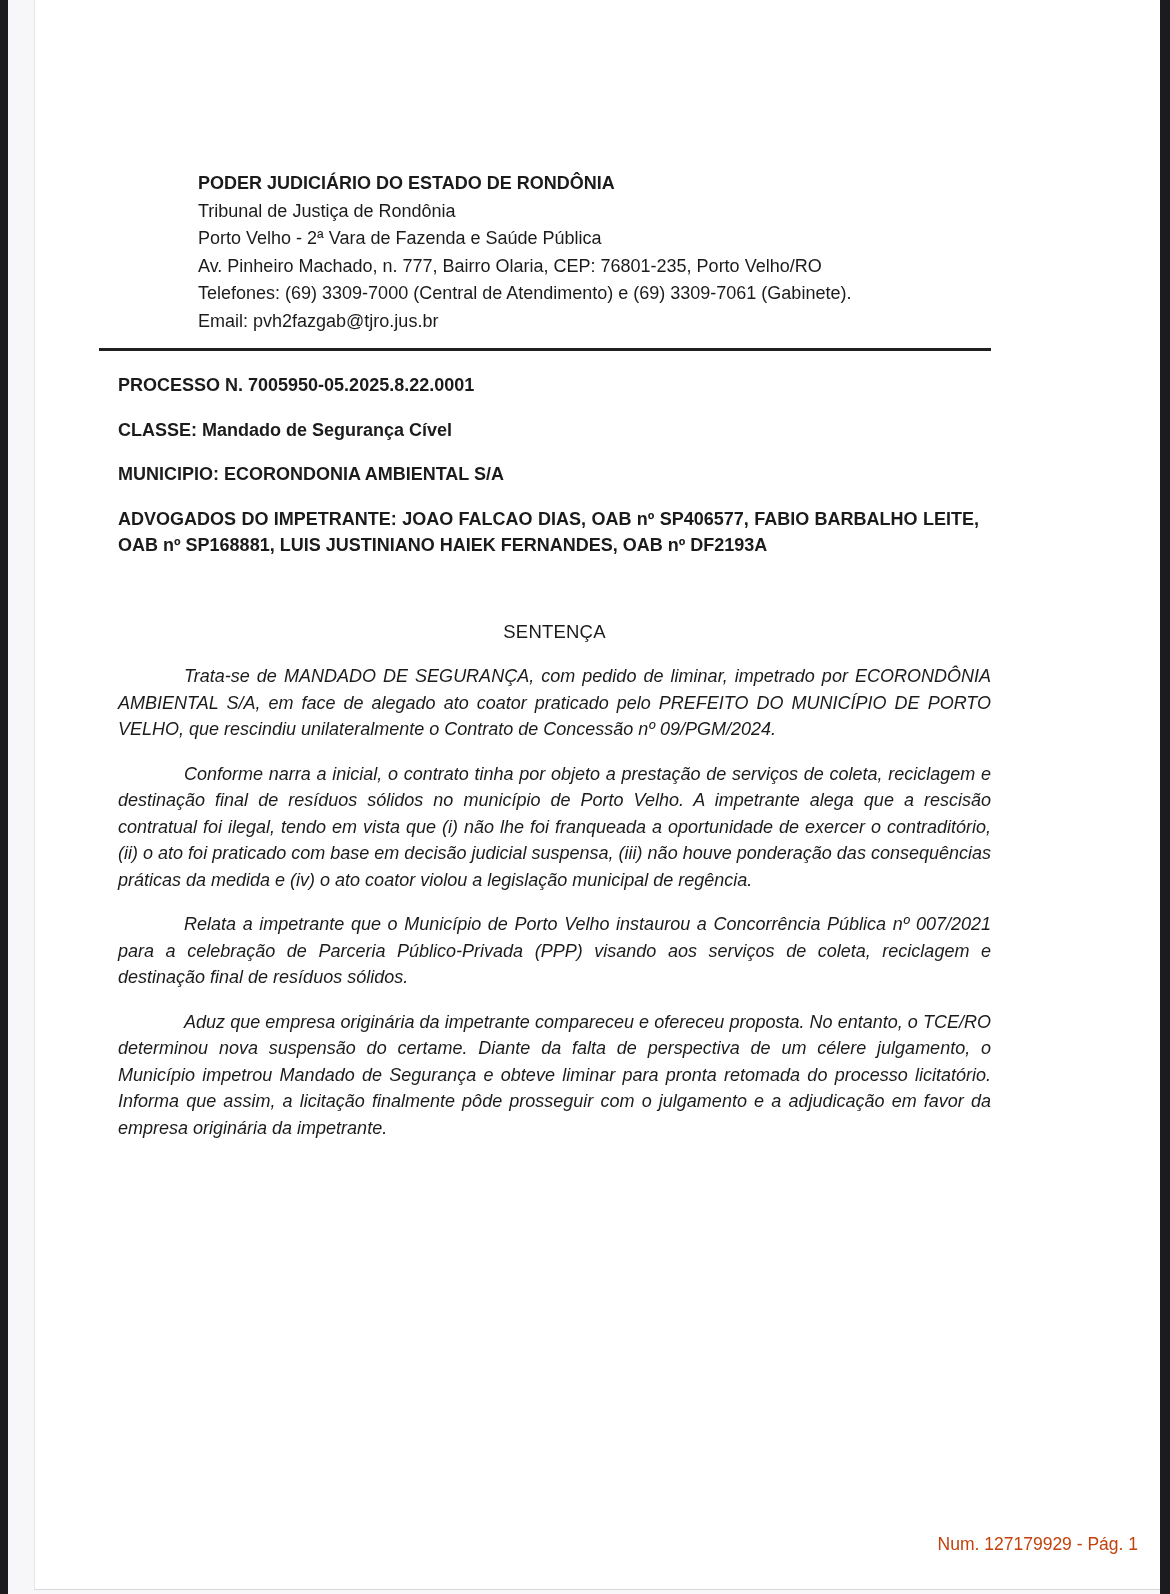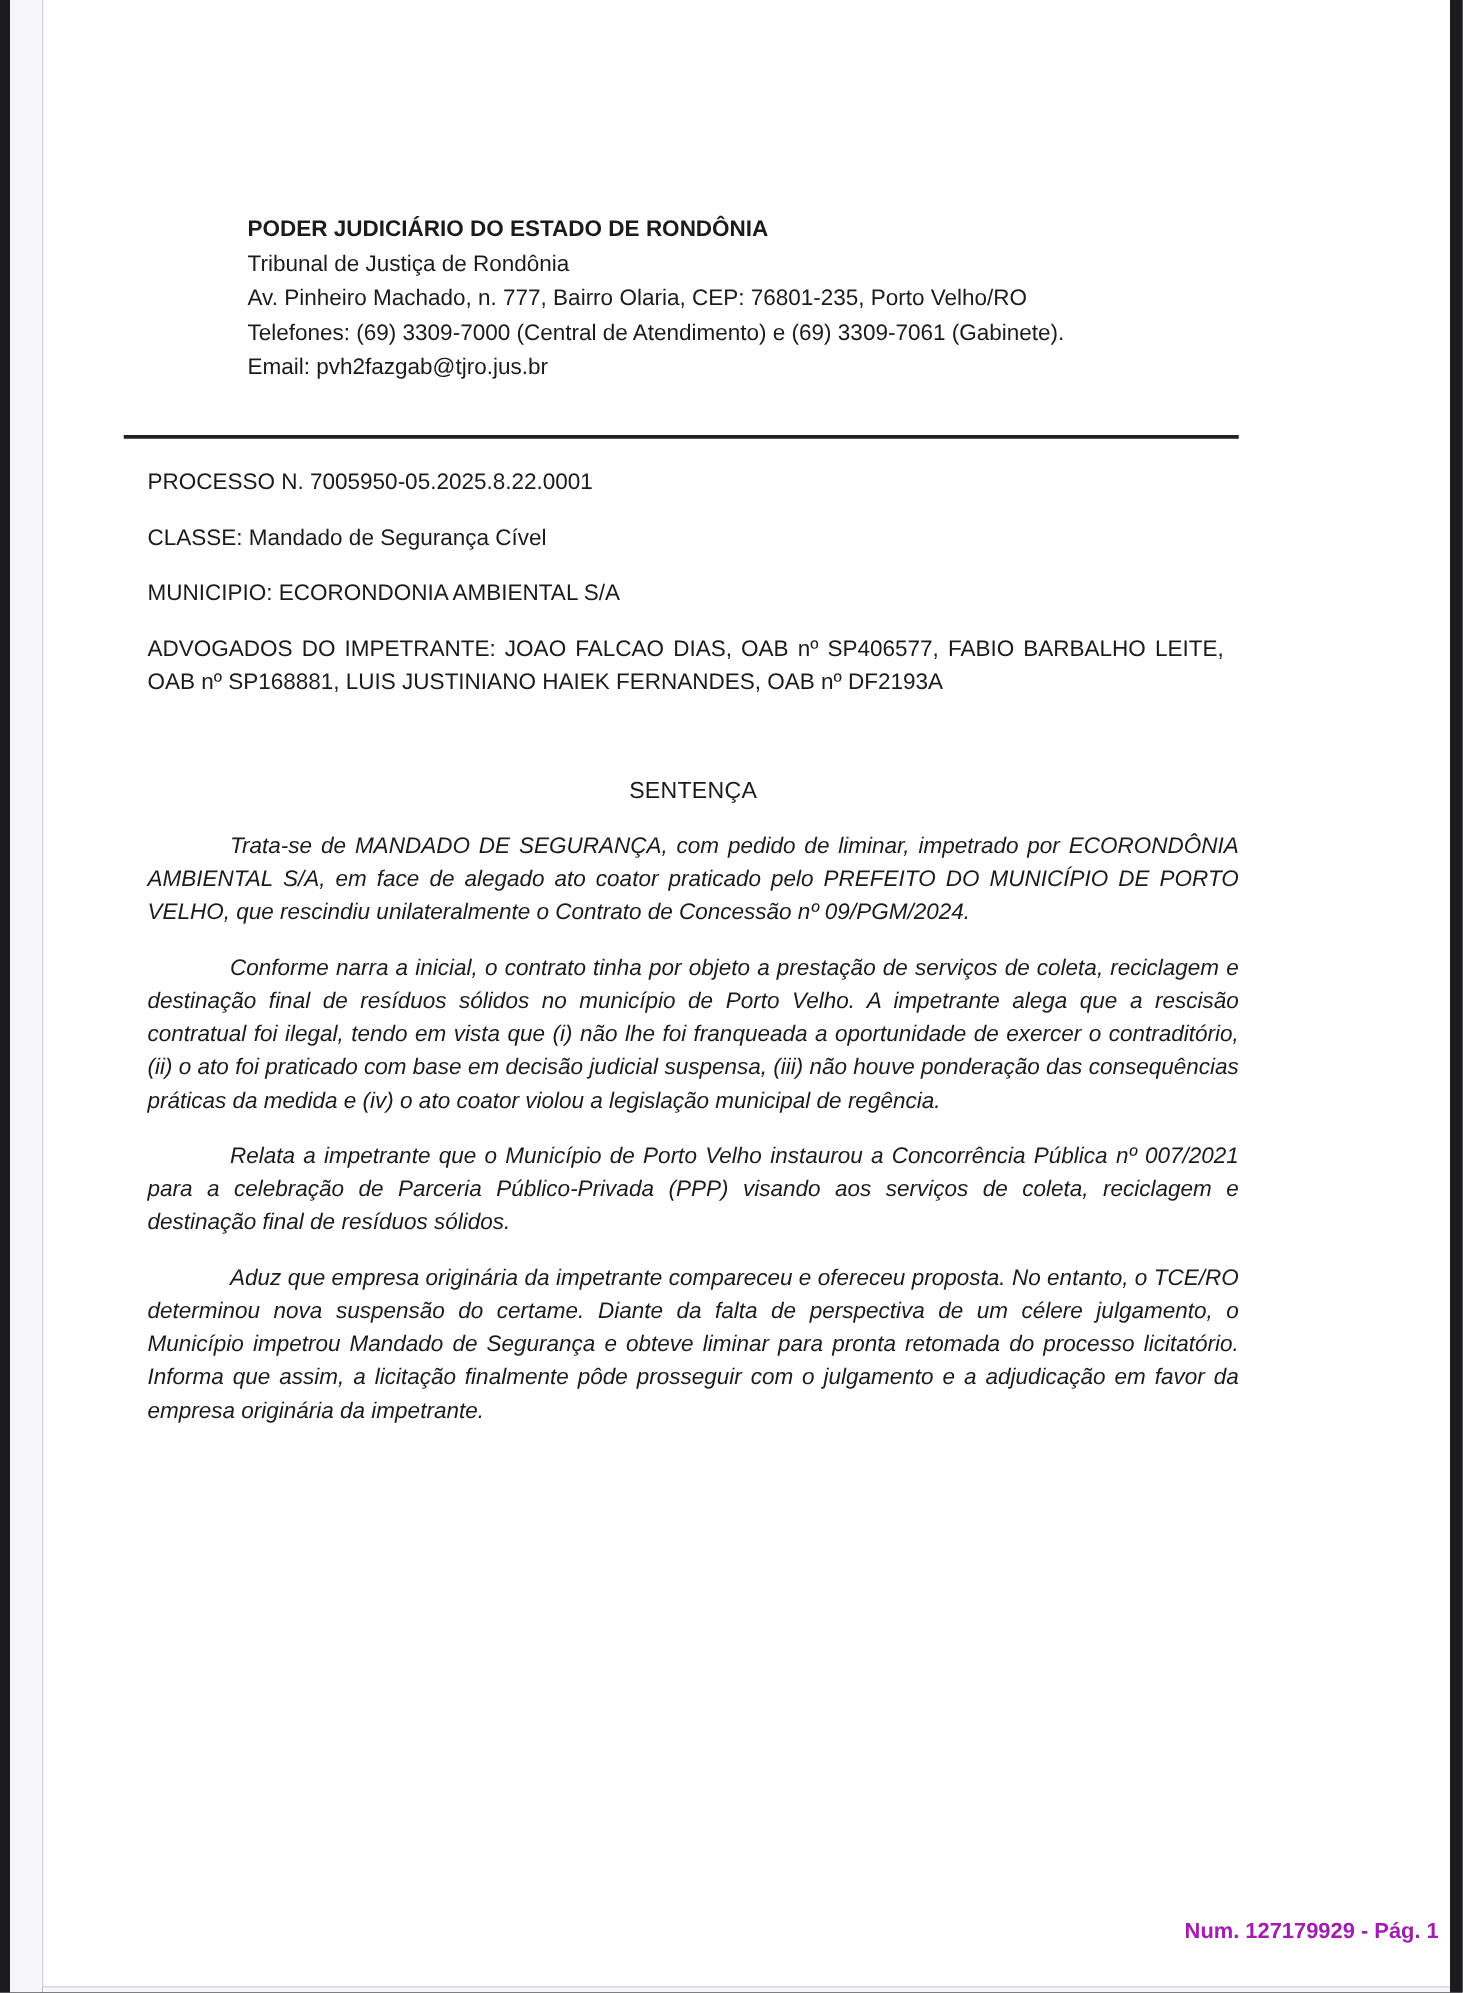--- a/index.html
+++ b/index.html
@@ -52,55 +52,55 @@
   }
   .content {
     position: absolute;
     left: 83px; top: 372px;
     width: 873px;
     font-size: 18px;
     line-height: 26.5px;
     color: #1b1b1b;
     text-align: justify;
   }
-  .content p.field { margin: 0 12px 18px 0; }
+  .content p.field { margin: 0 12px 18px 0; font-weight: bold; }
   .content h2.title {
     font-size: 18.5px;
     font-weight: normal;
     text-align: center;
     line-height: 26.5px;
     margin: 60px 0 18px 0;
     letter-spacing: 0.2px;
   }
   .content p.para {
     text-indent: 66px;
     margin: 0 0 18px 0;
     font-style: italic;
   }
   .page-footer {
     position: absolute;
     top: 1531px;
-    right: 9px;
+    right: 22px;
     font-size: 17.5px;
     line-height: 26px;
-    color: #a21caf;
-    font-weight: bold;
+    color: #c2410c;
   }
 </style>
 </head>
 <body>
 
 <div class="viewer">
   <div class="gutter"></div>
 
   <div class="doc-page">
 
     <div class="letterhead">
       <div class="org">PODER JUDICIÁRIO DO ESTADO DE RONDÔNIA</div>
       <div>Tribunal de Justiça de Rondônia</div>
+      <div>Porto Velho - 2ª Vara de Fazenda e Saúde Pública</div>
       <div>Av. Pinheiro Machado, n. 777, Bairro Olaria, CEP: 76801-235, Porto Velho/RO</div>
       <div>Telefones: (69) 3309-7000 (Central de Atendimento) e (69) 3309-7061 (Gabinete).</div>
       <div>Email: pvh2fazgab@tjro.jus.br</div>
     </div>
 
     <div class="header-divider"></div>
 
     <div class="content">
       <p class="field">PROCESSO N. 7005950-05.2025.8.22.0001</p>
       <p class="field">CLASSE: Mandado de Segurança Cível</p>

